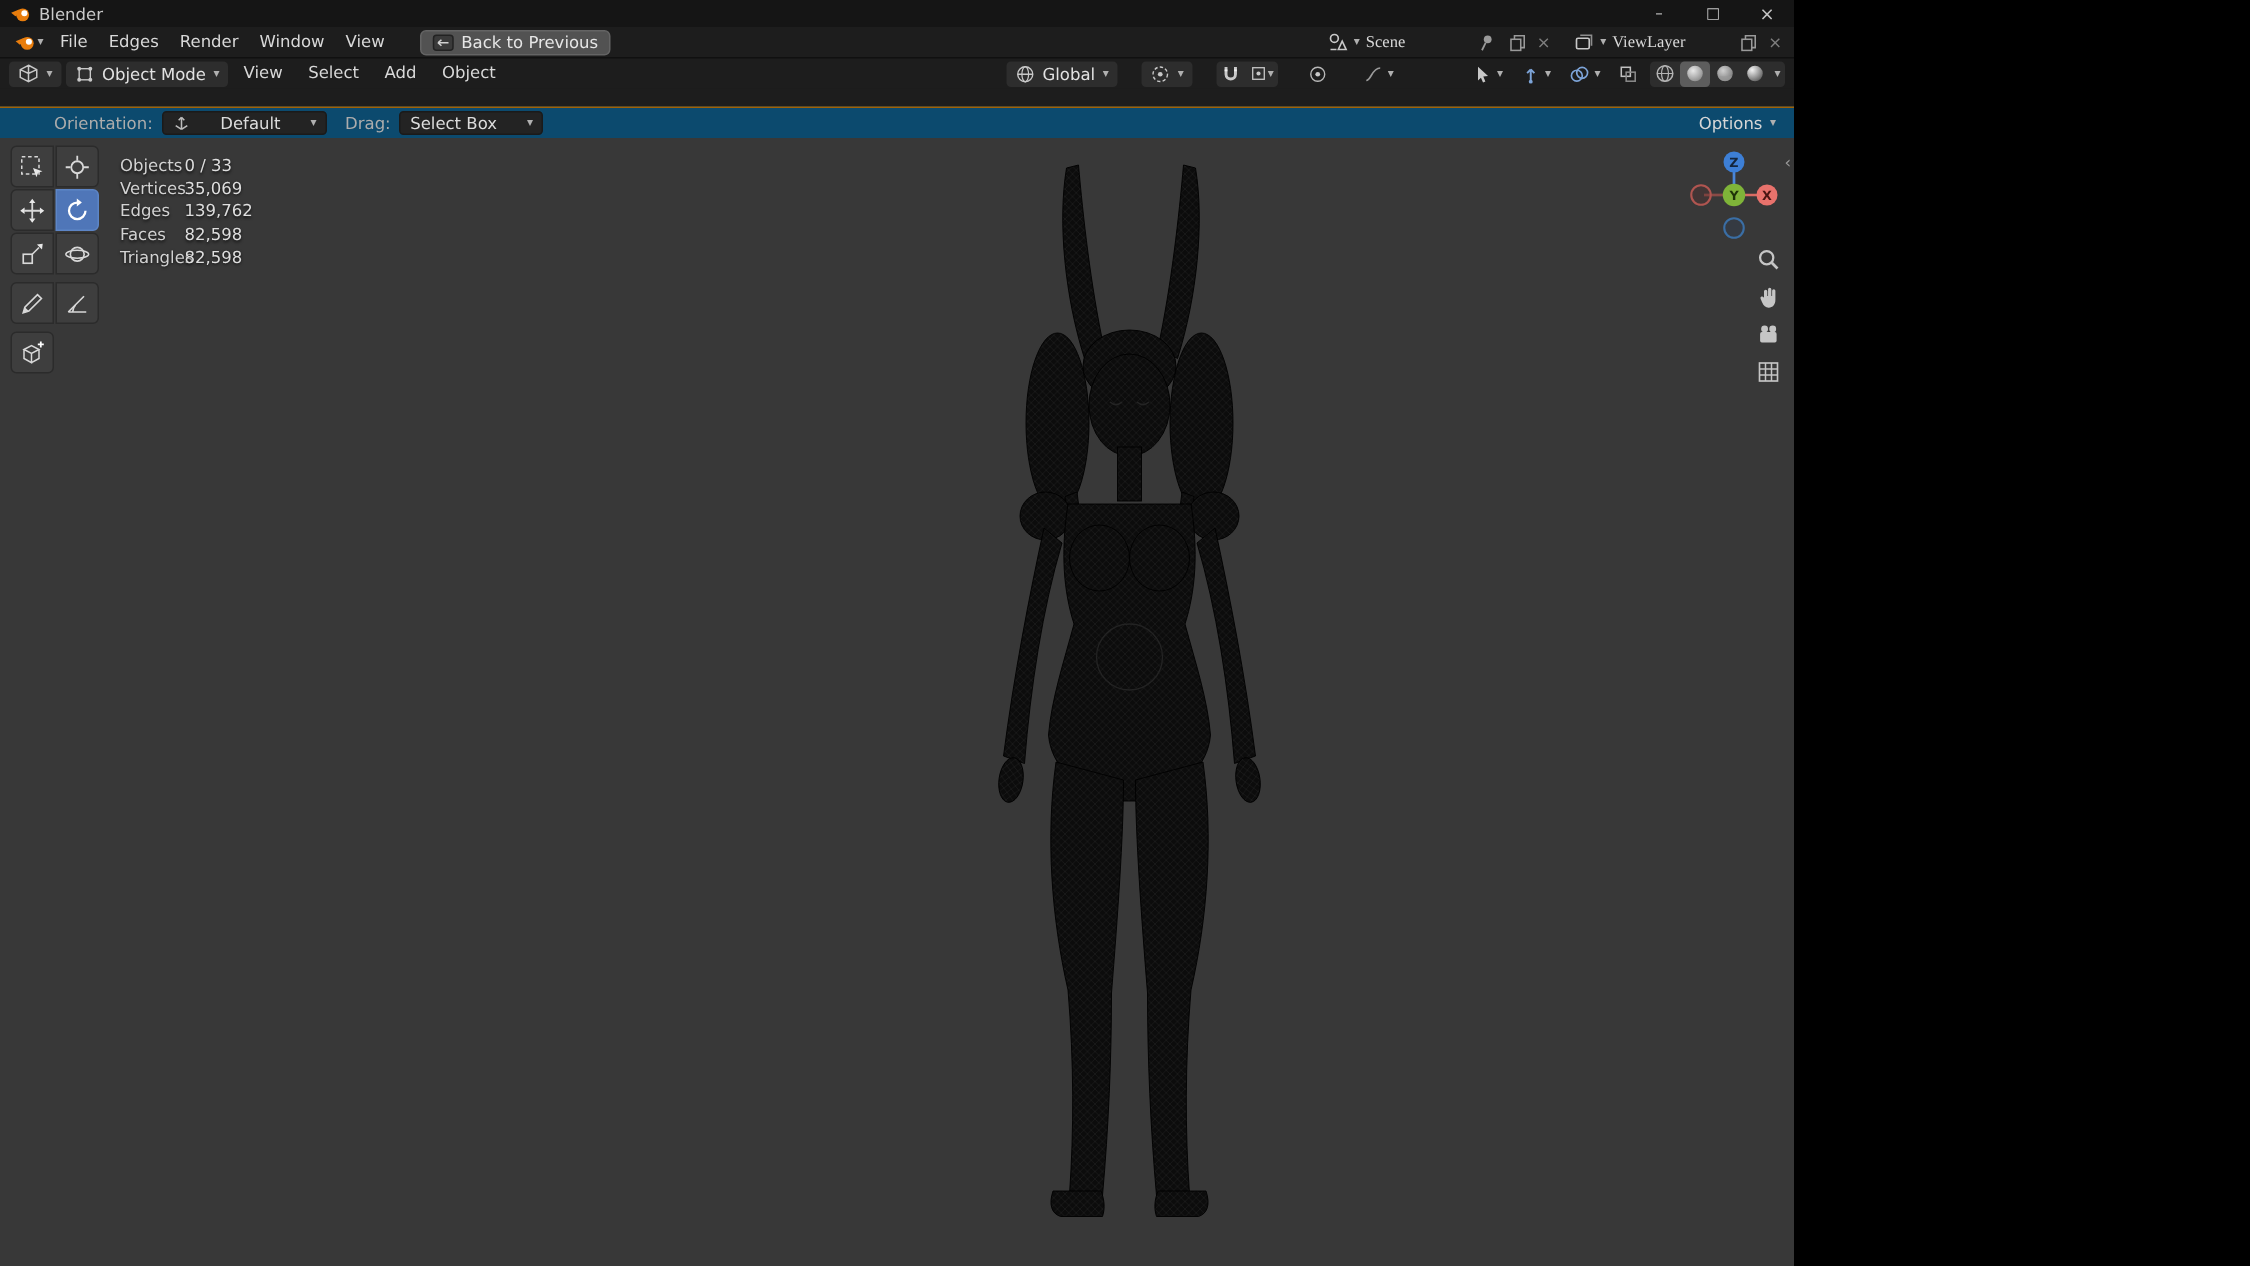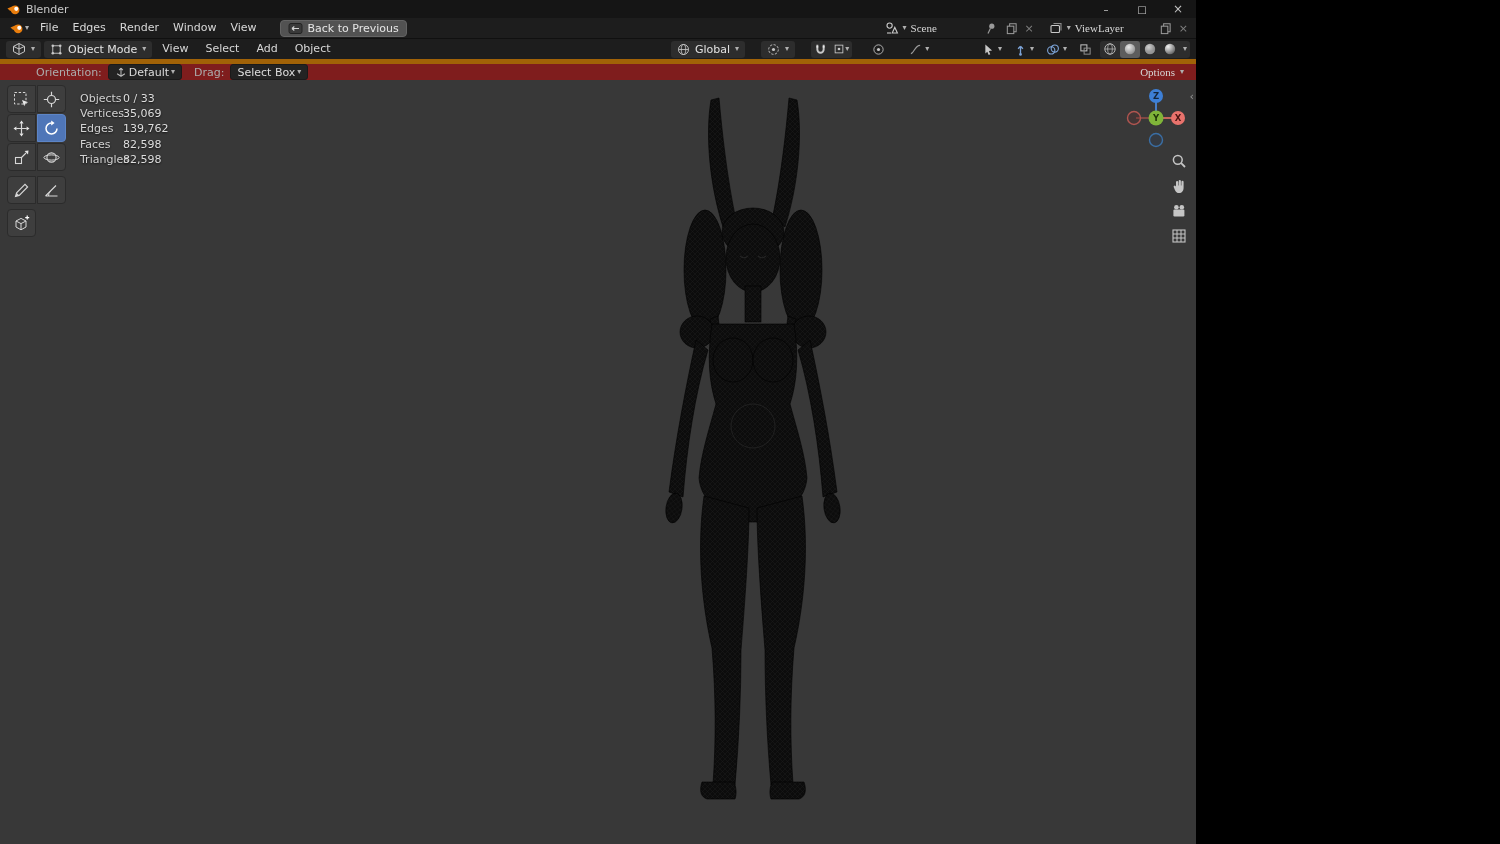--- a/index.html
+++ b/index.html
@@ -42,26 +42,26 @@
   .hdr-btn { display: inline-flex; align-items: center; gap: 5px; height: 17px; padding: 0 6px; background: #2d2d2d; border-radius: 3px; color: #e2e2e2; }
   .hdr-flat { display: inline-flex; align-items: center; gap: 3px; height: 17px; padding: 0 4px; border-radius: 3px; }
   .hdr-center { position: absolute; left: 671px; top: 0; bottom: 0; display: flex; align-items: center; gap: 16px; }
   .hdr-right  { position: absolute; right: 6px; top: 0; bottom: 0; display: flex; align-items: center; gap: 4px; }
   .btn-group { display: flex; align-items: center; background: #2d2d2d; border-radius: 3px; height: 17px; }
   .btn-group > * { display: flex; align-items: center; padding: 0 3px; height: 17px; }
   .shade-slot { border-radius: 3px; }
   .shade-slot.active { background: #5d5d5d; }
 
   
-  .toolsettings { flex: 0 0 21px; background: #7f1d1d; border-top: 5px solid #a16207; display: flex; align-items: center; }
+  .toolsettings { flex: 0 0 21px; background: #0c4a6e; border-top: 1px solid #a16207; display: flex; align-items: center; margin-top: 12px; }
   .ts-label { color: #acacac; margin-left: 12px; }
   .ts-label.first { margin-left: 36px; }
-  .ts-dd { display: inline-flex; align-items: center; gap: 2px; height: 16px; padding: 0 6px; margin-left: 6px;
+  .ts-dd { display: inline-flex; align-items: center; gap: 20px; height: 16px; padding: 0 6px; margin-left: 6px;
            background: #232323; border: 1px solid #1a1a1a; border-radius: 3px; color: #dcdcdc; }
-  .options-btn { margin-left: auto; margin-right: 12px; display: inline-flex; align-items: center; gap: 5px; color: #d6d6d6; font-family: Liberation Serif, serif; }
+  .options-btn { margin-left: auto; margin-right: 12px; display: inline-flex; align-items: center; gap: 5px; color: #d6d6d6; }
 
   
   .viewport { flex: 1 1 auto; position: relative; background: #383838; overflow: hidden; }
 
   .toolbar { position: absolute; left: 7px; top: 5px; display: flex; flex-direction: column; }
   .tool-row { display: flex; gap: 1px; margin-bottom: 1px; }
   .tool-row.gap { margin-top: 4px; }
   .tool-btn { width: 29px; height: 28px; background: #3e3e3e; border: 1px solid #2b2b2b; display: flex; align-items: center; justify-content: center; }
   .tool-row .tool-btn:first-child { border-radius: 4px 0 0 4px; }
   .tool-row .tool-btn:last-child  { border-radius: 0 4px 4px 0; }

